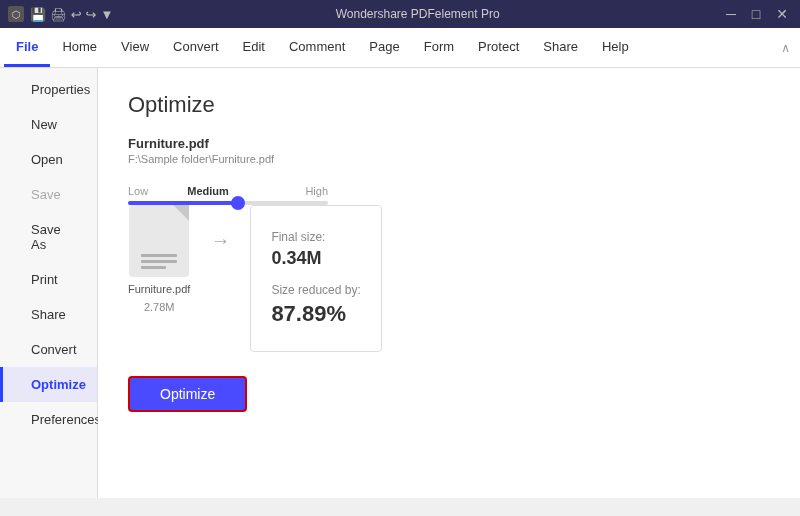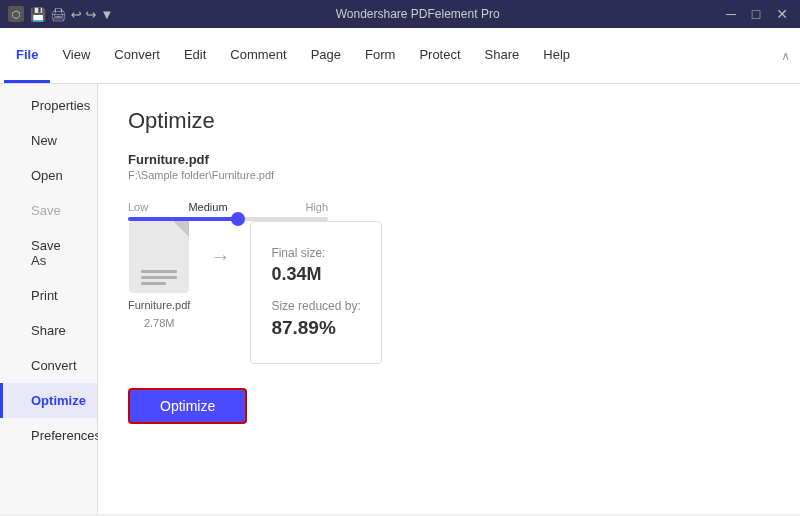--- a/index.html
+++ b/index.html
@@ -19,21 +19,21 @@
     .title-bar-left { display: flex; align-items: center; gap: 6px; }
     .title-bar-icons { display: flex; gap: 4px; }
     .title-icon { width: 16px; height: 16px; background: #555; border-radius: 2px; display: flex; align-items: center; justify-content: center; font-size: 10px; color: #ccc; }
     .title-bar-center { flex: 1; text-align: center; font-size: 12px; }
     .title-bar-right { display: flex; gap: 8px; font-size: 14px; cursor: pointer; }
     .title-btn { color: #bbb; cursor: pointer; padding: 0 4px; }
 
     
     .menu-bar {
       background: #ffffff;
-      height: 56px;
+      height: 40px;
       display: flex;
       align-items: stretch;
       border-bottom: 1px solid #ddd;
       padding: 0 4px;
     }
     .menu-item {
       padding: 0 12px;
       display: flex;
       align-items: center;
       font-size: 13px;
@@ -138,21 +138,21 @@
       width: 200px;
       justify-content: space-between;
       position: relative;
     }
     .slider-label-item {
       font-size: 11px;
       color: #999;
     }
     .slider-label-item.active-label {
       color: #333;
-      font-weight: 400;
+      font-weight: 700;
       position: absolute;
       left: 40%;
       transform: translateX(-50%);
       text-align: center;
     }
 
     
     .file-preview-area {
       display: flex;
       align-items: flex-start;
@@ -224,21 +224,21 @@
       font-weight: 600;
       color: #333;
       margin-bottom: 14px;
     }
     .result-label2 {
       font-size: 12px;
       color: #888;
       margin-bottom: 4px;
     }
     .result-value2 {
-      font-size: 19px;
+      font-size: 22px;
       font-weight: 600;
       color: #333;
     }
 
     
     .optimize-btn {
       background: #4a4aff;
       color: white;
       border: 2px solid #cc0000;
       border-radius: 4px;
@@ -265,20 +265,21 @@
   <div class="title-bar-center">Wondershare PDFelement Pro</div>
   <div class="title-bar-right">
     <span class="title-btn">─</span>
     <span class="title-btn">□</span>
     <span class="title-btn">✕</span>
   </div>
 </div>
 
 <div class="menu-bar">
   <div class="menu-item active">File</div>
+  <div class="menu-item">Home</div>
   <div class="menu-item">View</div>
   <div class="menu-item">Convert</div>
   <div class="menu-item">Edit</div>
   <div class="menu-item">Comment</div>
   <div class="menu-item">Page</div>
   <div class="menu-item">Form</div>
   <div class="menu-item">Protect</div>
   <div class="menu-item">Share</div>
   <div class="menu-item">Help</div>
   <div class="menu-right">

